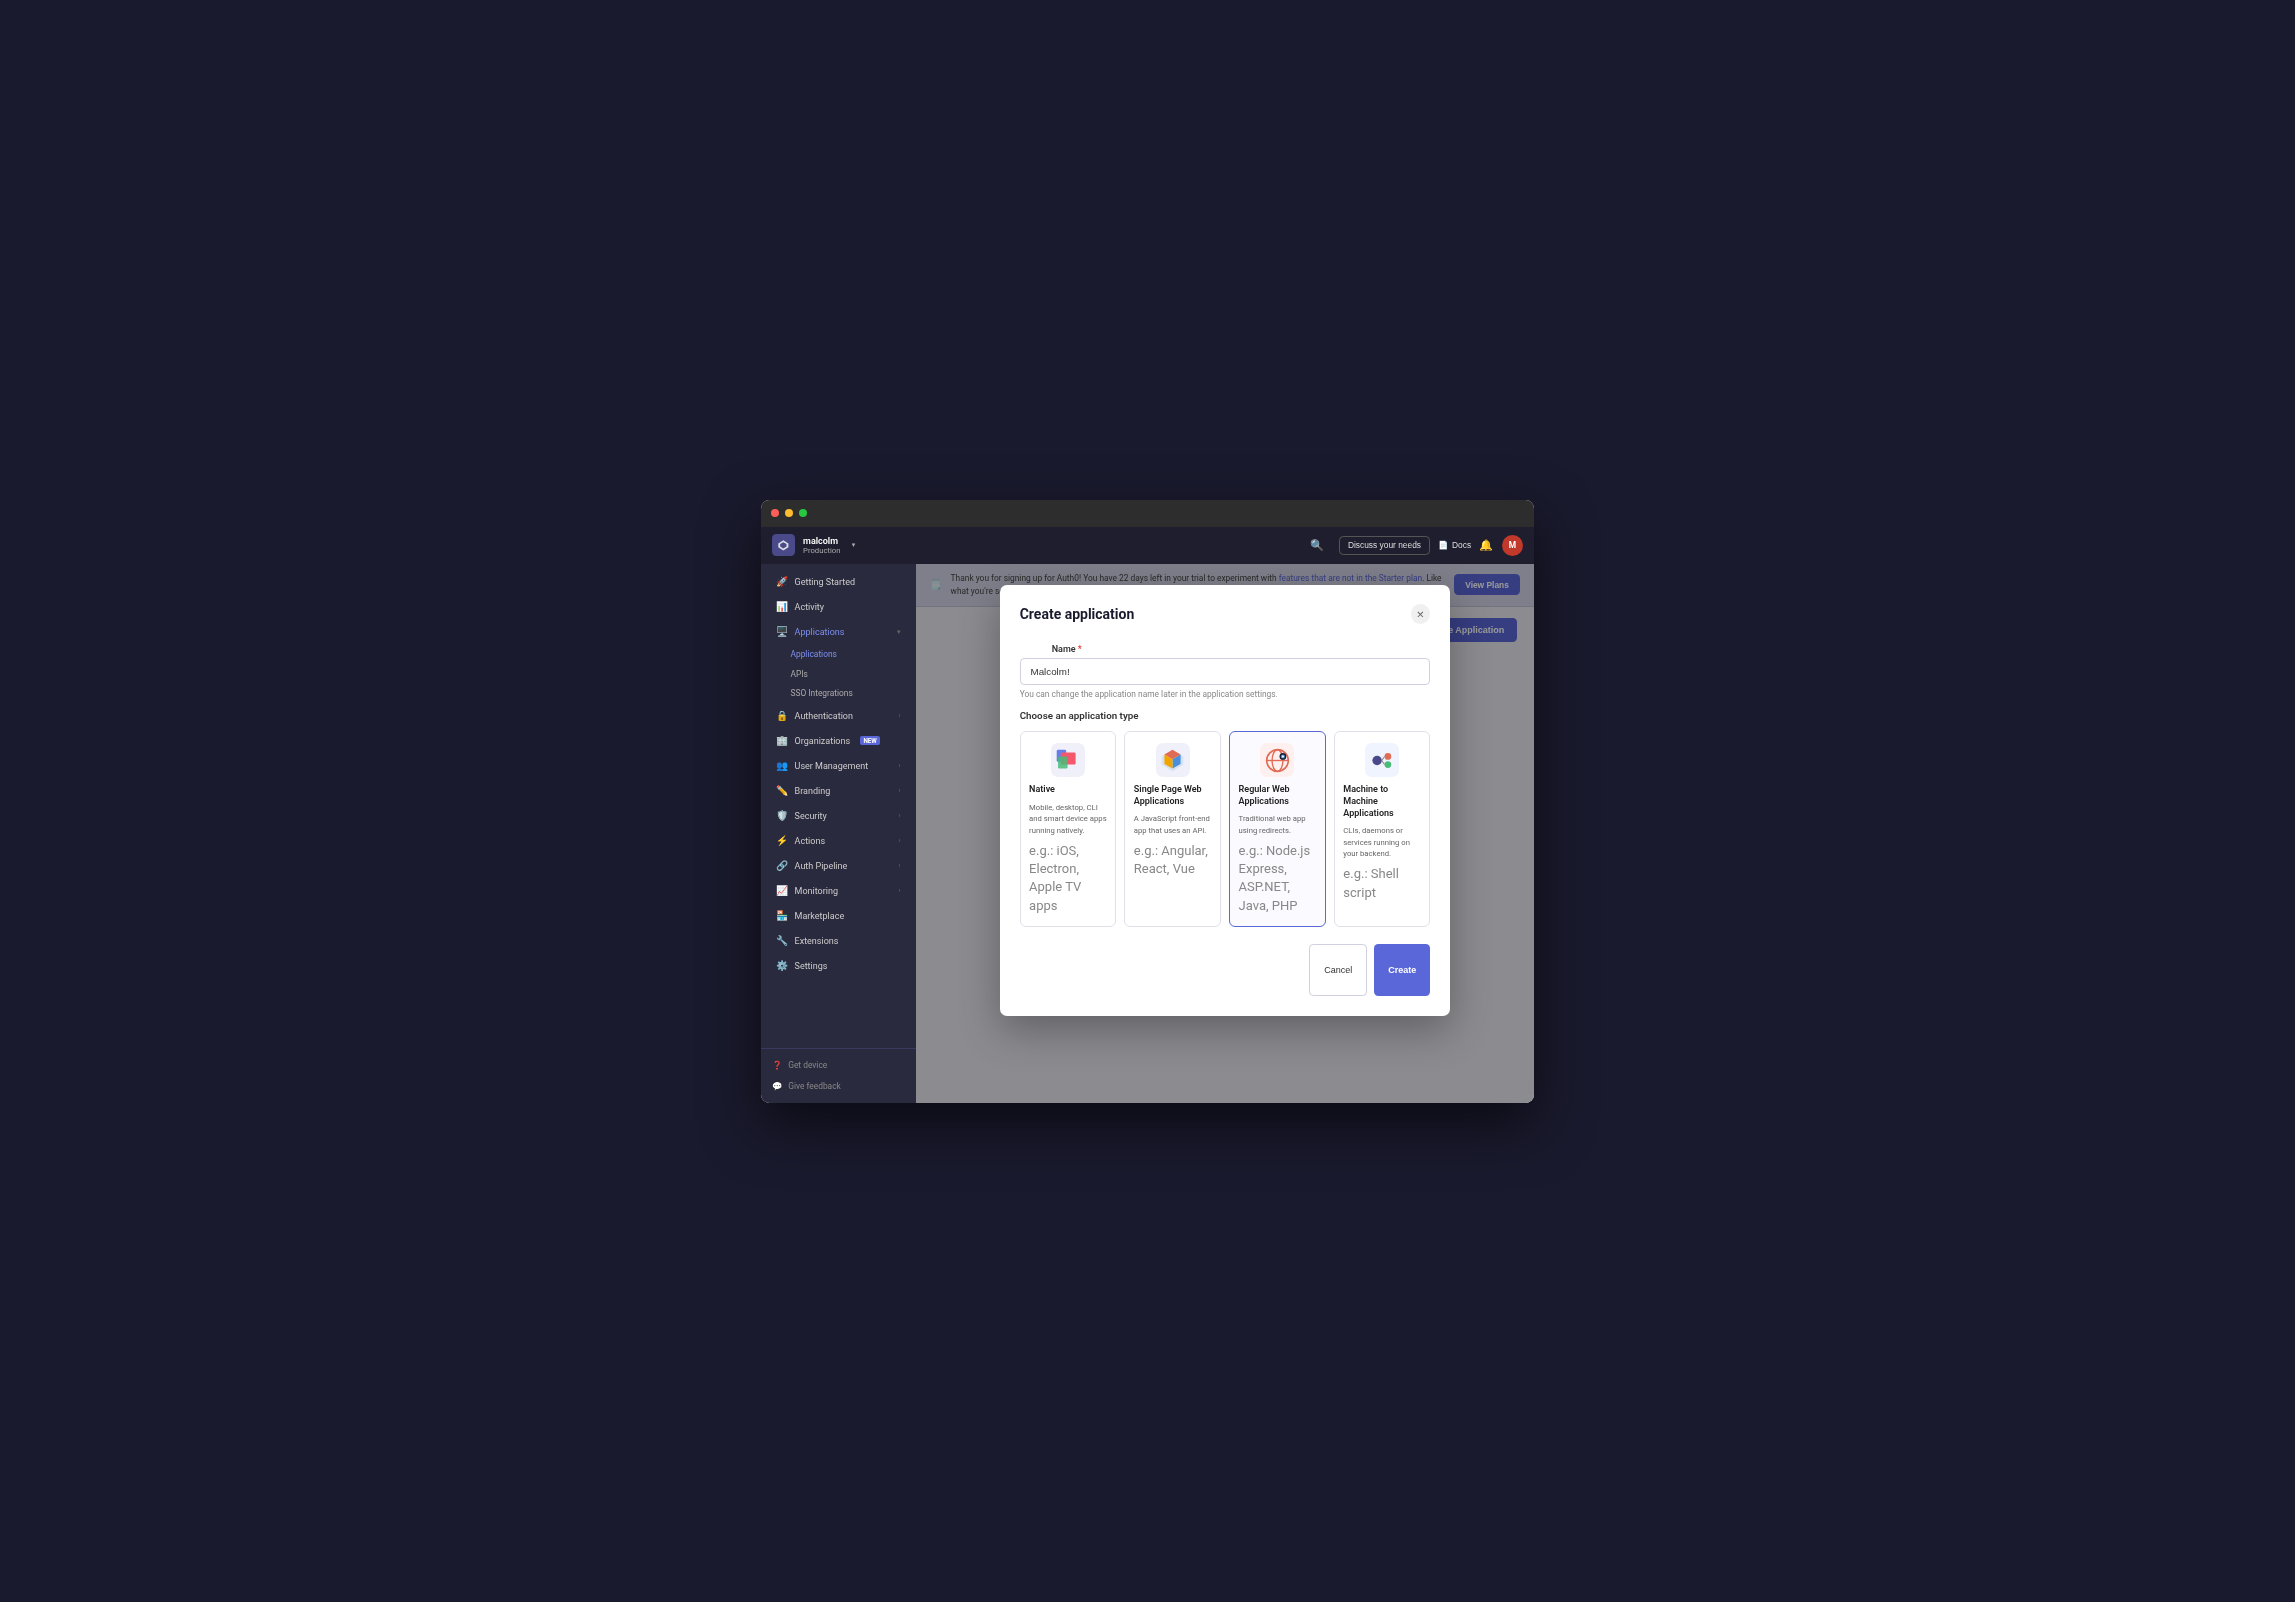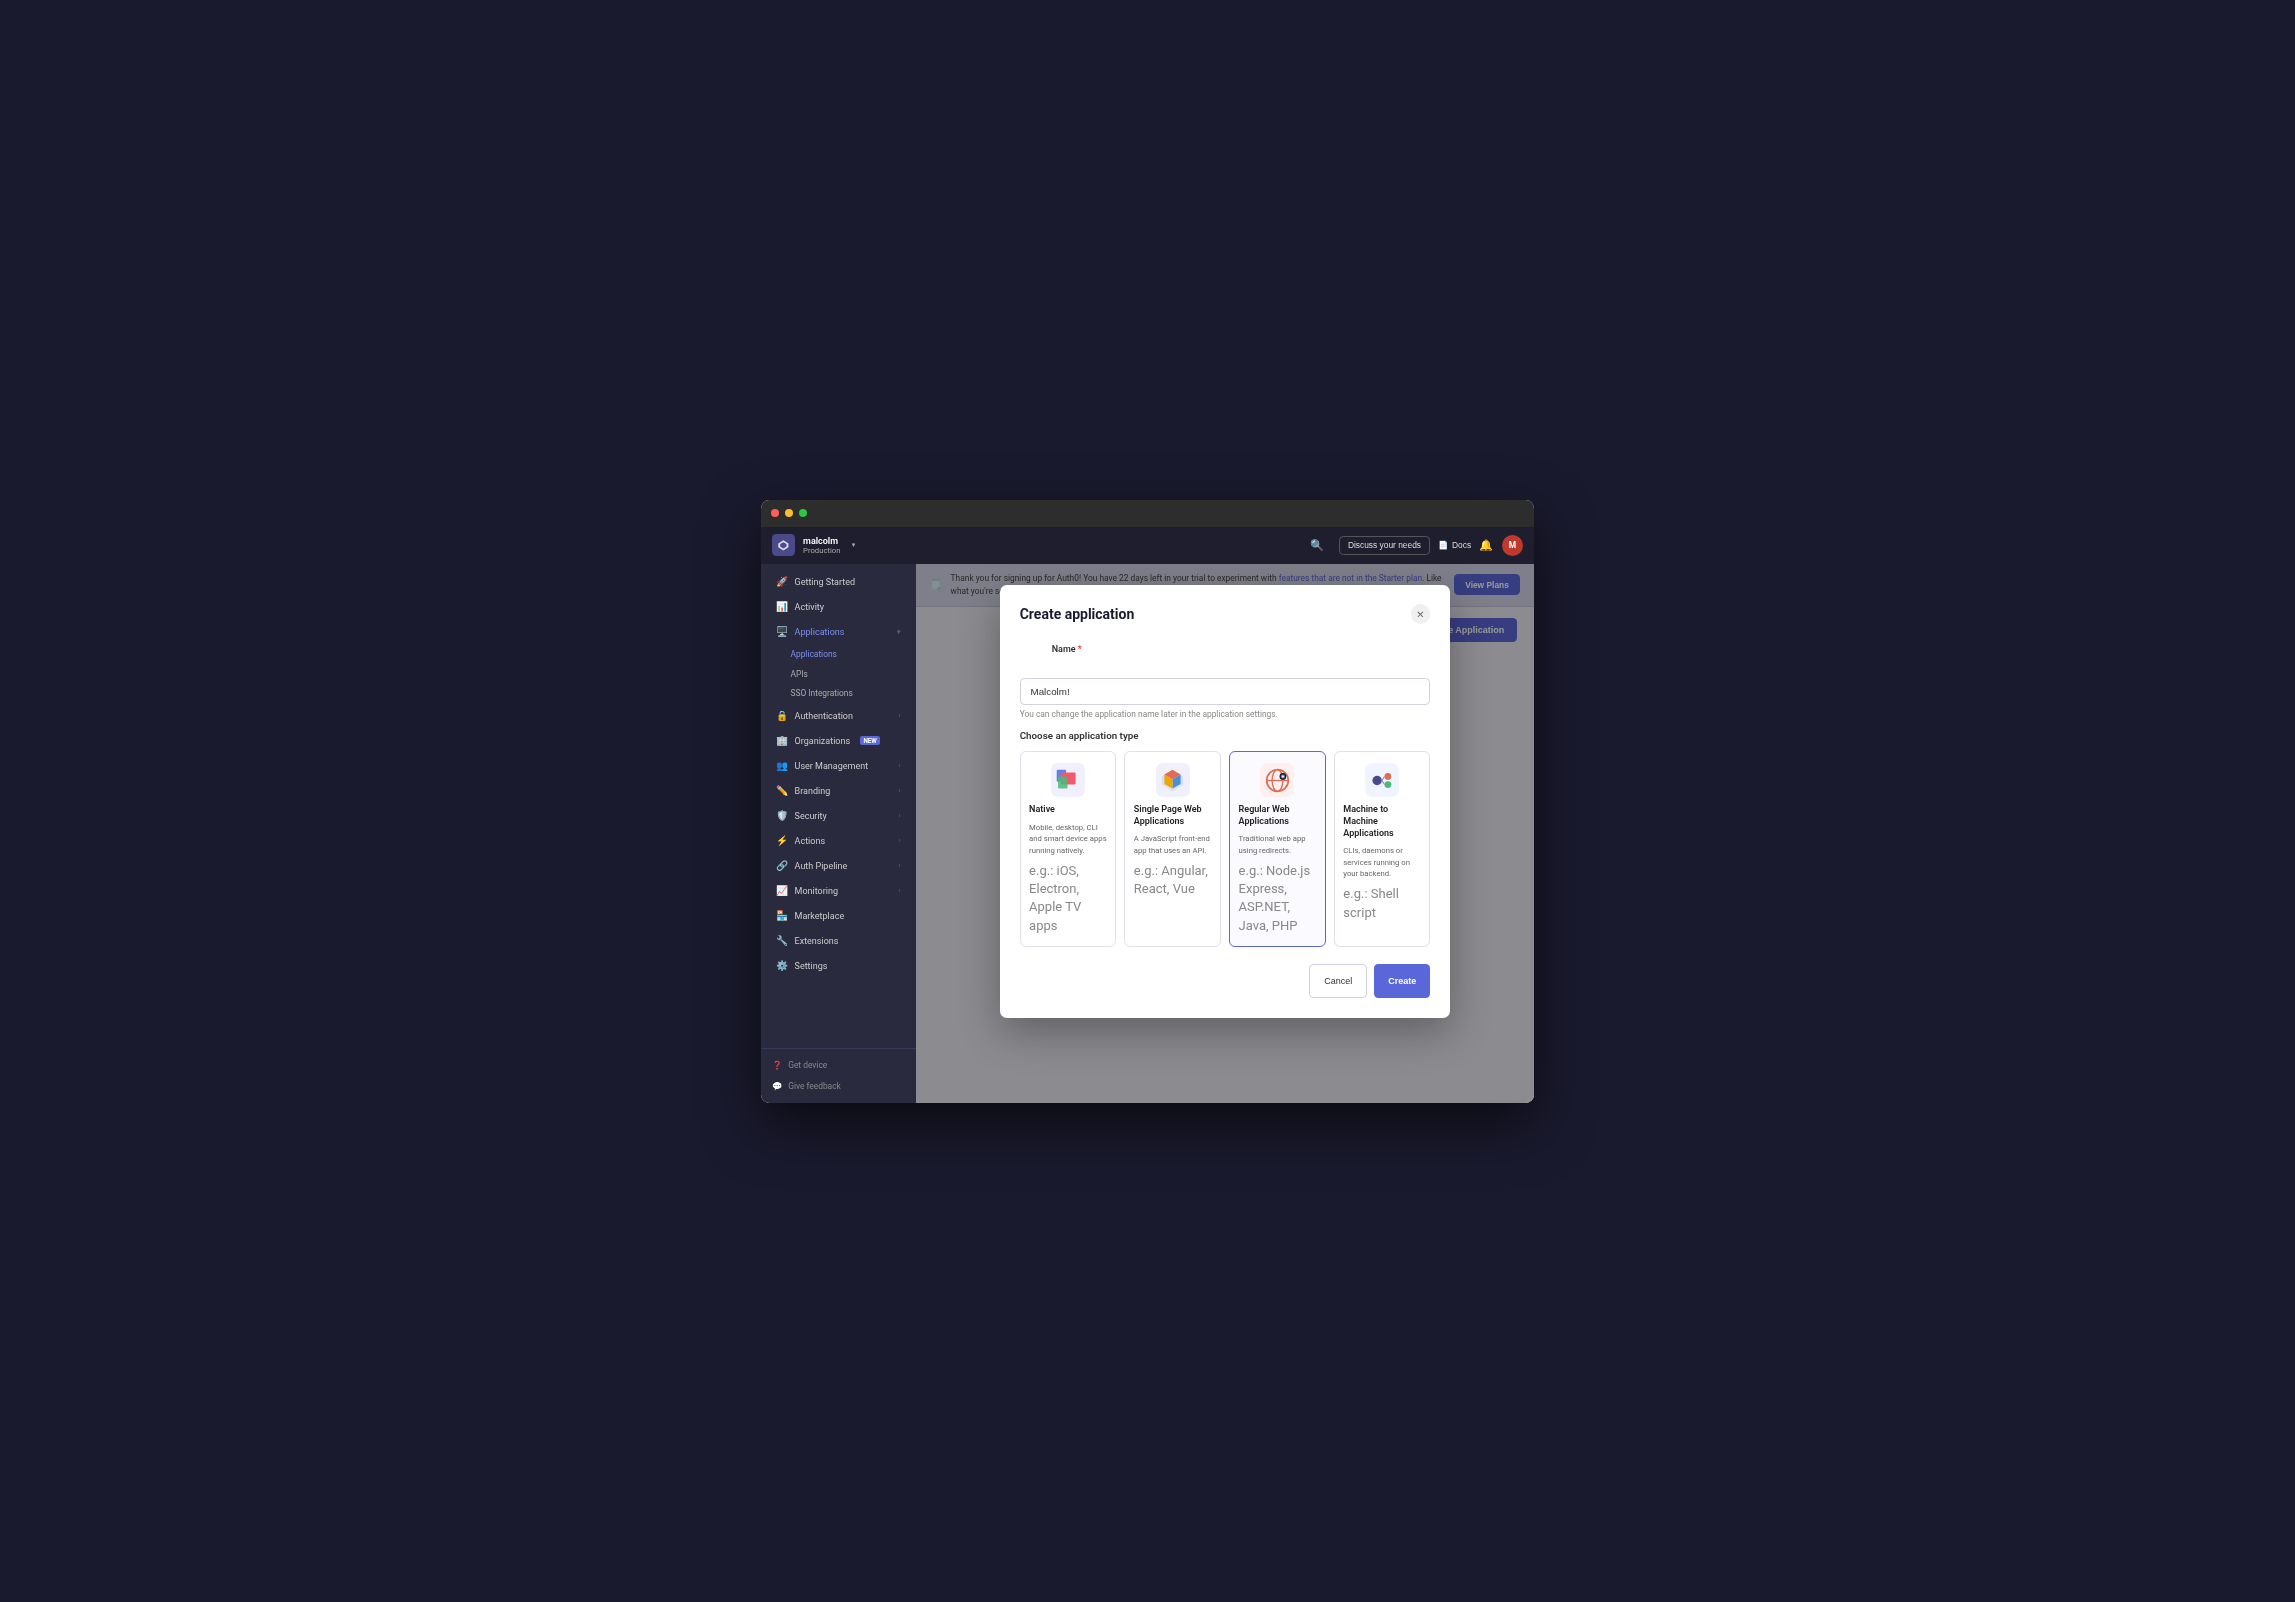--- a/index.html
+++ b/index.html
@@ -300,21 +300,20 @@
     }
     .required-star { color: #e53e3e; }
     .form-input {
       width: 100%;
       padding: 7px 9.8px;
       border: 0.7px solid #d0d0e0;
       border-radius: 4.2px;
       font-size: 9.8px;
       color: #333;
       outline: none;
-      margin-top: 20px;
     }
     .form-hint {
       font-size: 8.4px;
       color: #888;
       margin-top: 4.2px;
       margin-bottom: 11.2px;
     }
 
     .app-type-label {
       font-size: 9.8px;
@@ -372,21 +371,21 @@
       color: #888;
       line-height: 1.4;
     }
 
     .modal-footer {
       display: flex;
       justify-content: flex-end;
       gap: 7px;
     }
     .btn-cancel {
-      padding: 11px 14px;
+      padding: 20px 14px;
       border: 0.7px solid #d0d0e0;
       border-radius: 4.2px;
       background: white;
       color: #333;
       font-size: 9px;
       font-weight: 500;
       cursor: pointer;
       margin-left: 12px;
     }
     .btn-create {

